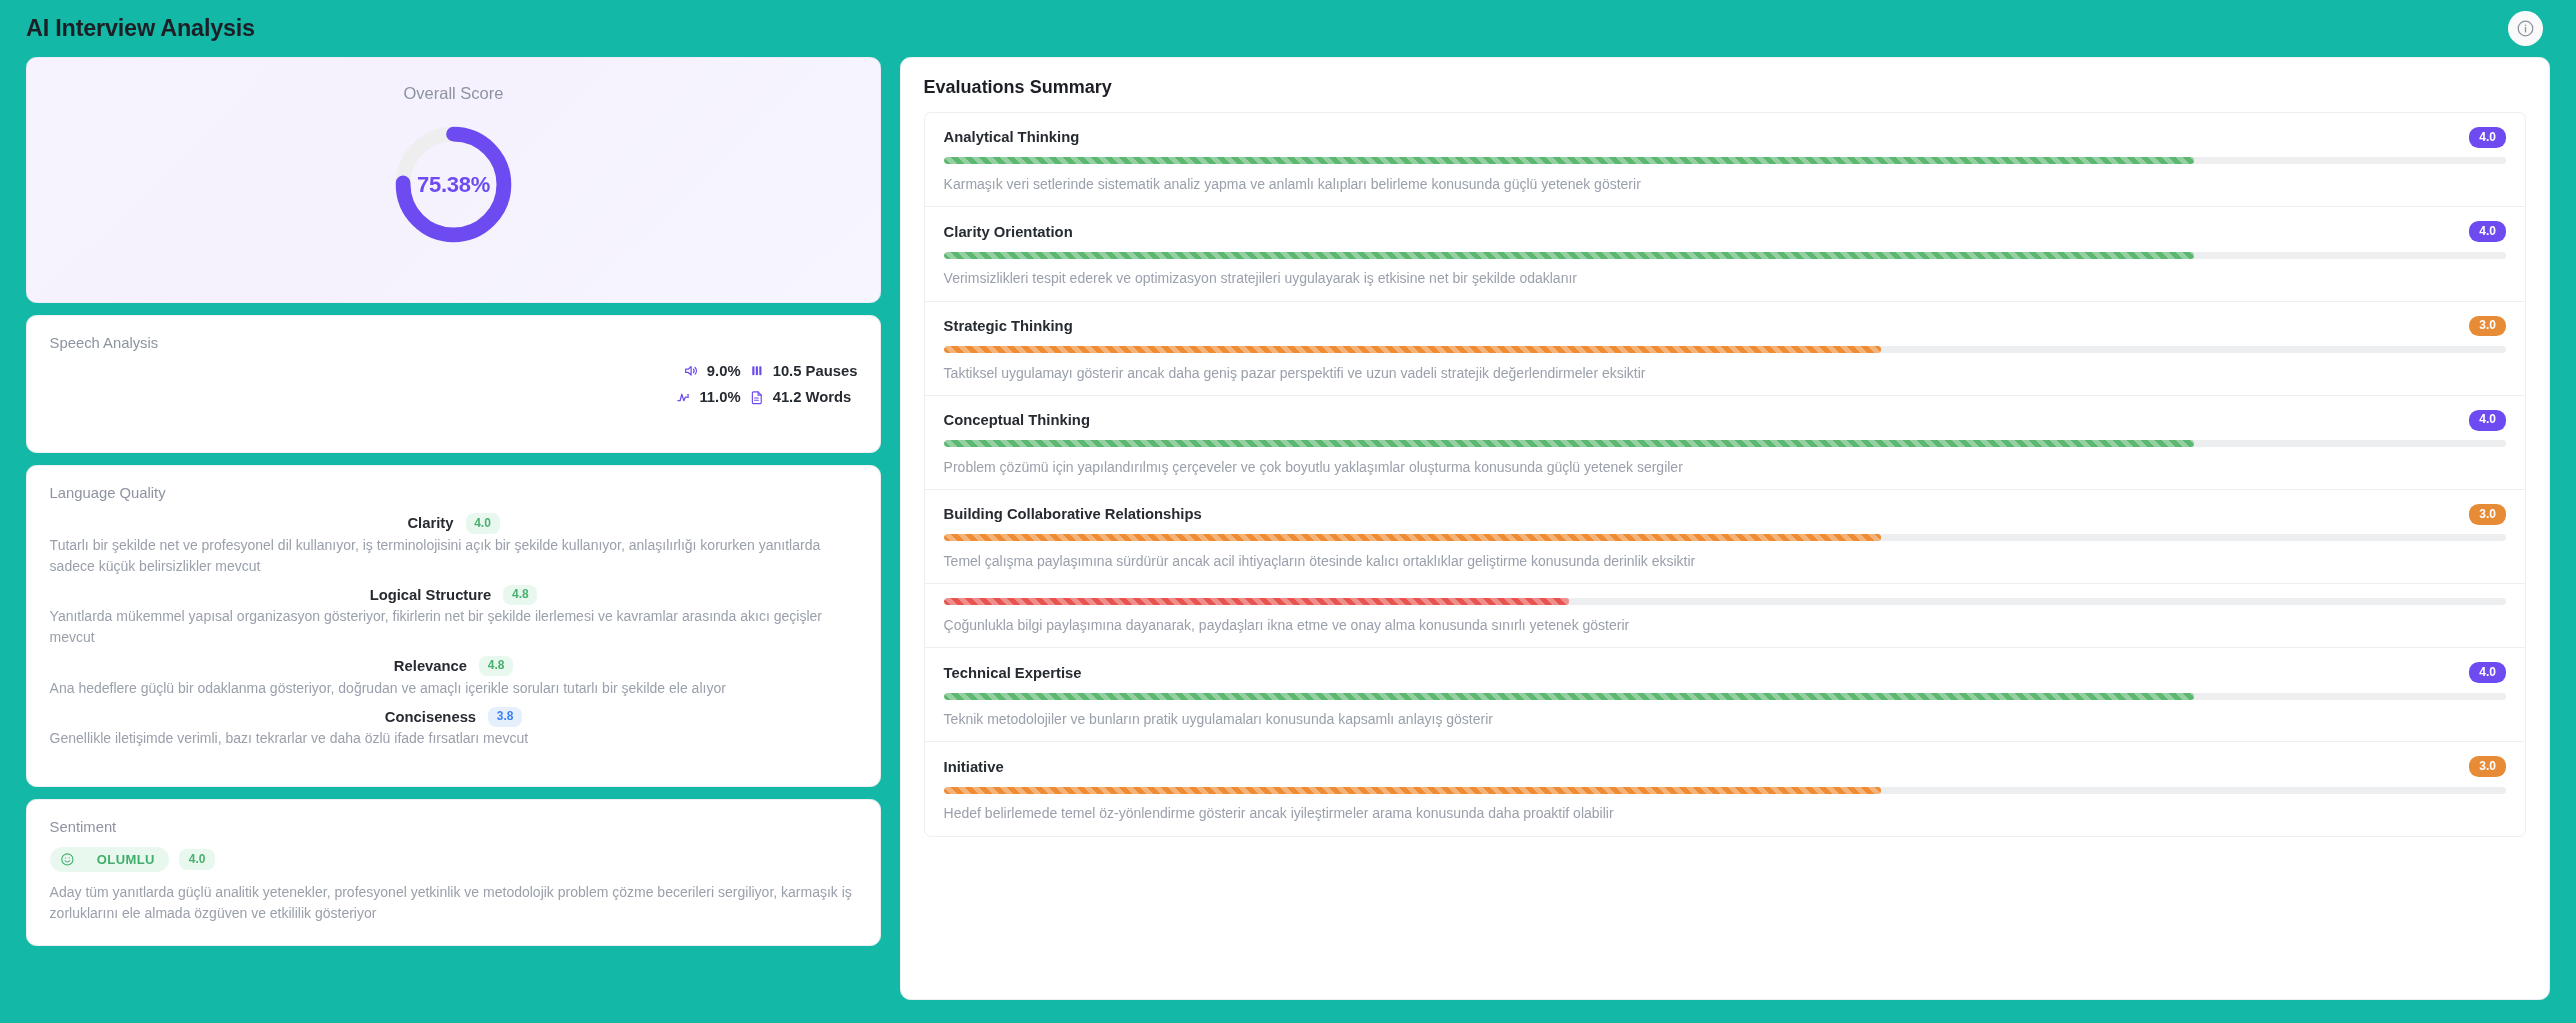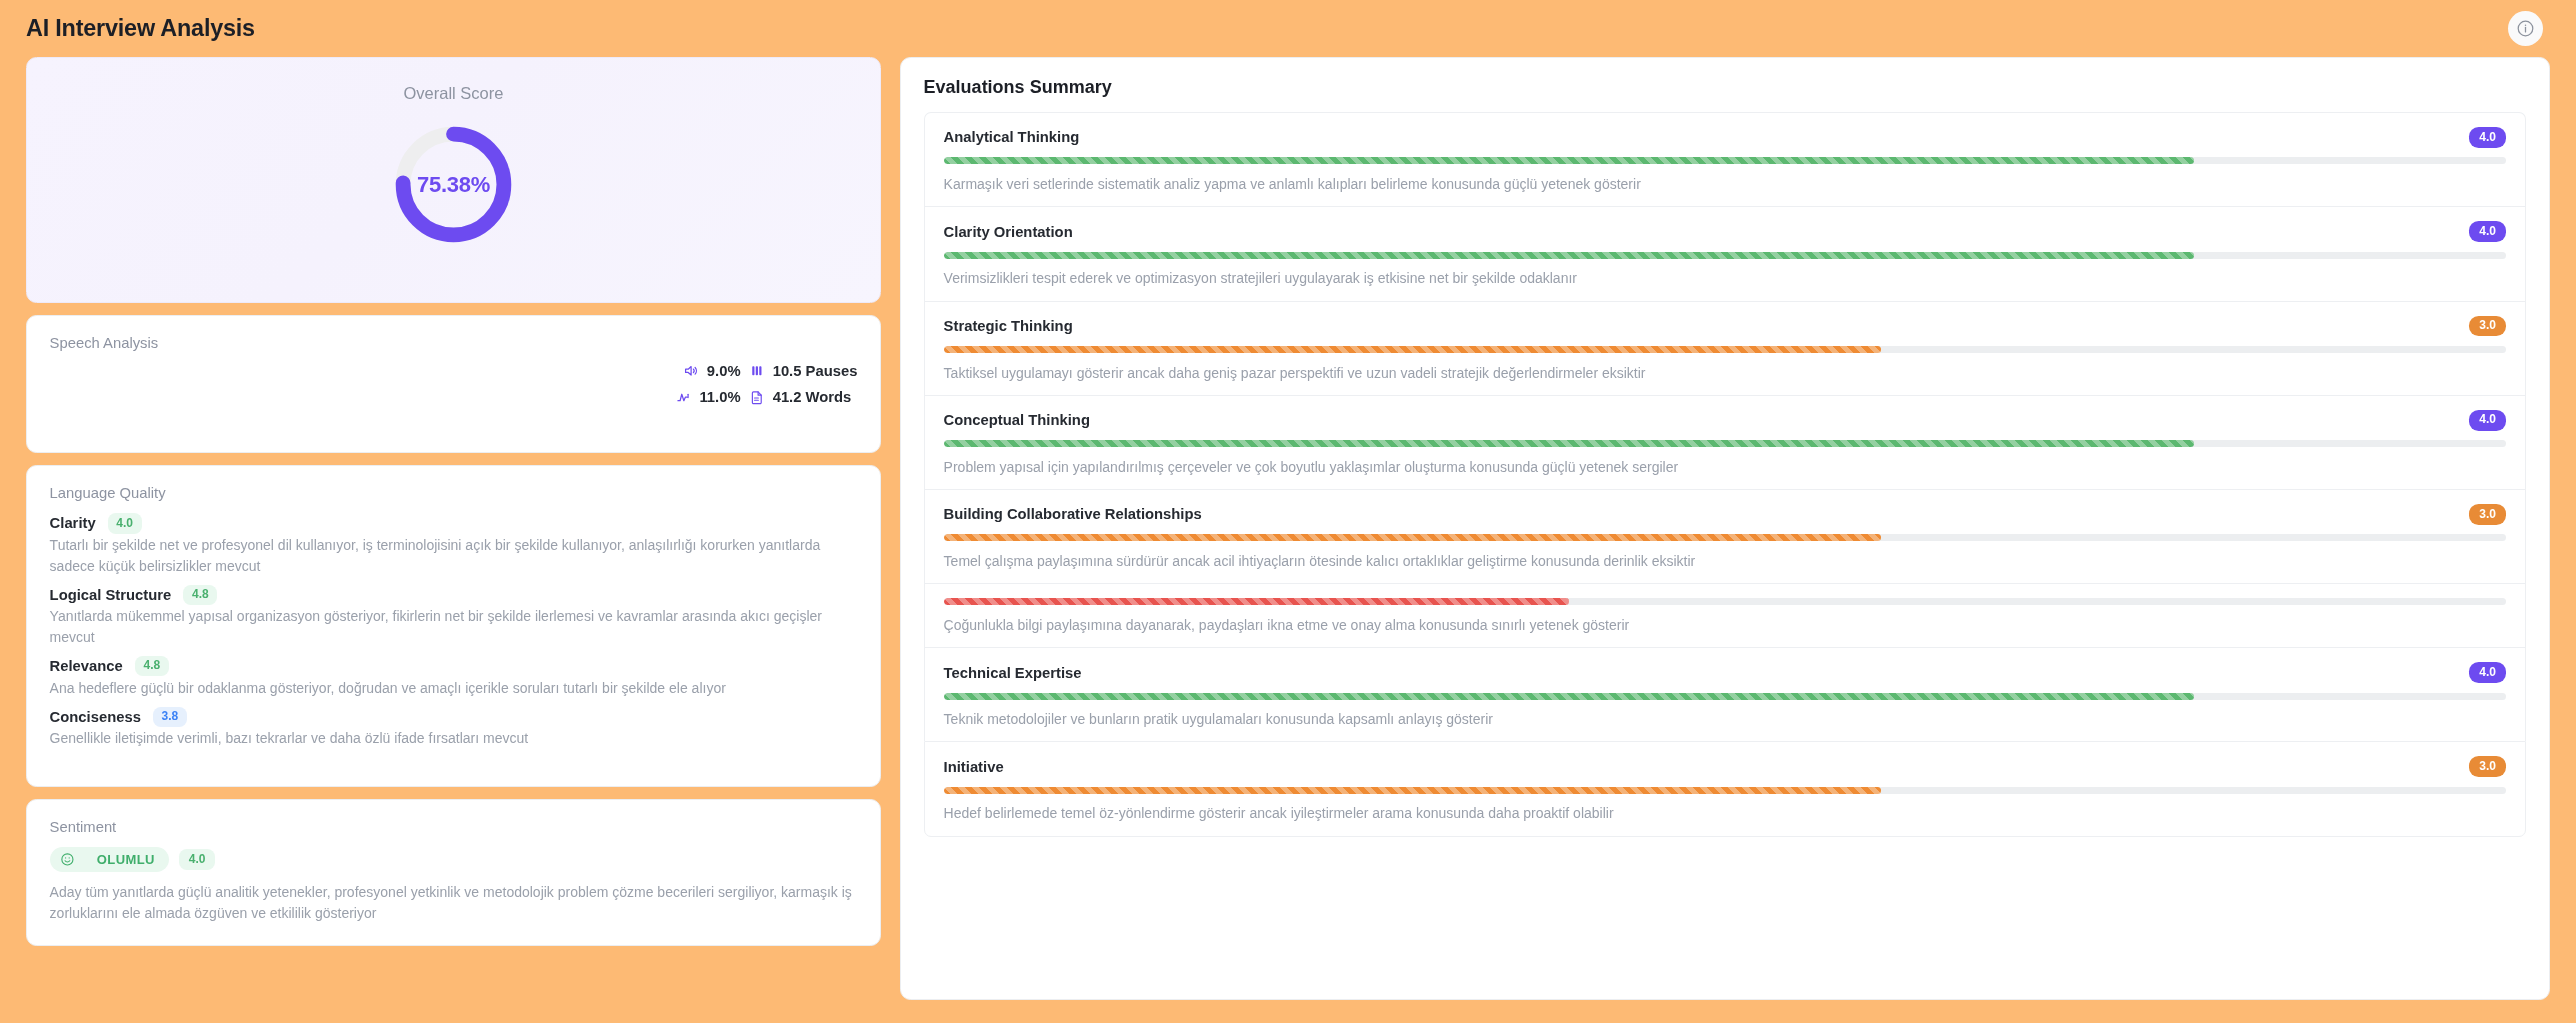--- a/index.html
+++ b/index.html
@@ -8,21 +8,21 @@
     height: 1023px;
     background: #ffffff;
     font-family: "Liberation Sans", sans-serif;
     -webkit-font-smoothing: antialiased;
   }
 
   .app {
     width: 2576px;
     height: 1023px;
     position: relative;
-    background: #fdba74;
+    background: #14b8a6;
     padding: 0;
     overflow: hidden;
   }
 
   
   .header {
     height: 57px;
     display: flex;
     align-items: center;
     justify-content: space-between;
@@ -133,21 +133,21 @@
   .metric.right { justify-self: end; }
   .metric .ico { display: flex; width: 15.6px; height: 15.6px; color: #6d4bf0; }
   .metric .ico svg { display: block; }
   .metric .blank { width: 15.6px; height: 15.6px; }
 
   
   .lang-card { padding: 19px 22.6px 19px 22.6px; }
   .lq-row {
     display: flex;
     align-items: center;
-    justify-content: flex-start;
+    justify-content: center;
     gap: 12px;
   }
   .lq-name {
     font-size: 14.8px;
     font-weight: 700;
     color: #262a31;
   }
   .lq-badge {
     font-size: 12px;
     font-weight: 700;
@@ -439,21 +439,21 @@
               <div class="eval-desc">Taktiksel uygulamayı gösterir ancak daha geniş pazar perspektifi ve uzun vadeli stratejik değerlendirmeler eksiktir</div>
             </div>
             <div class="eval-item">
               <div class="eval-head">
                 <span class="eval-name">Conceptual Thinking</span>
                 <span class="eval-badge purple">4.0</span>
               </div>
               <div class="track">
                 <div class="fill green" style="width: 80%;"></div>
               </div>
-              <div class="eval-desc">Problem yapısal için yapılandırılmış çerçeveler ve çok boyutlu yaklaşımlar oluşturma konusunda güçlü yetenek sergiler</div>
+              <div class="eval-desc">Problem çözümü için yapılandırılmış çerçeveler ve çok boyutlu yaklaşımlar oluşturma konusunda güçlü yetenek sergiler</div>
             </div>
             <div class="eval-item">
               <div class="eval-head">
                 <span class="eval-name">Building Collaborative Relationships</span>
                 <span class="eval-badge orange">3.0</span>
               </div>
               <div class="track">
                 <div class="fill orange" style="width: 60%;"></div>
               </div>
               <div class="eval-desc">Temel çalışma paylaşımına sürdürür ancak acil ihtiyaçların ötesinde kalıcı ortaklıklar geliştirme konusunda derinlik eksiktir</div>

